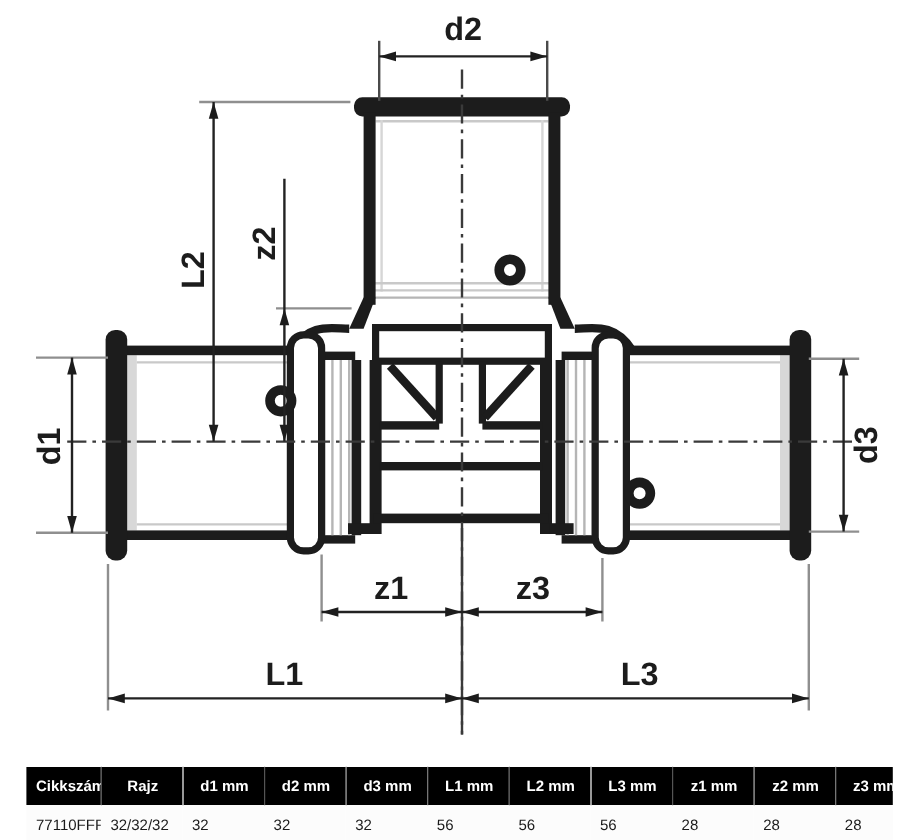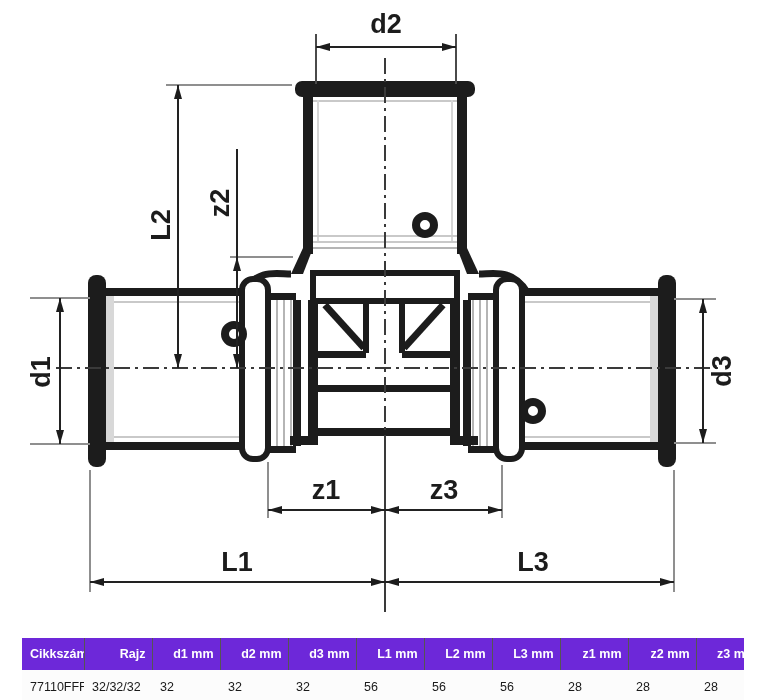--- a/index.html
+++ b/index.html
@@ -2,21 +2,21 @@
 <html><head>
 <meta charset="utf-8">
 <style>
   html,body{margin:0;padding:0;background:#ffffff;}
   .page{position:relative;width:744px;height:700px;background:#fff;overflow:hidden;
         font-family:"Liberation Sans", sans-serif;}
   svg text{font-family:"Liberation Sans","DejaVu Sans",sans-serif;font-weight:700;
            font-size:27px;fill:#1c1c1c;}
   table.spec{border-collapse:collapse;table-layout:fixed;width:740px;
              margin:6px 0 0 22px;font-size:12.5px;}
-  table.spec th{background:#6d28d9;color:#ffffff;font-weight:700;text-align:right;
+  table.spec th{background:#000000;color:#ffffff;font-weight:700;text-align:center;
                 padding:8px 6px 8px 8px;border-right:1px solid #555;height:16px;
                 white-space:nowrap;overflow:hidden;}
   table.spec th:last-child{border-right:none;}
   table.spec td{background:#fcfcfc;color:#1a1a1a;text-align:left;
                 padding:10px 6px 10px 8px;white-space:nowrap;overflow:hidden;}
 </style>
 </head>
 <body>
 
 <div class="page">

